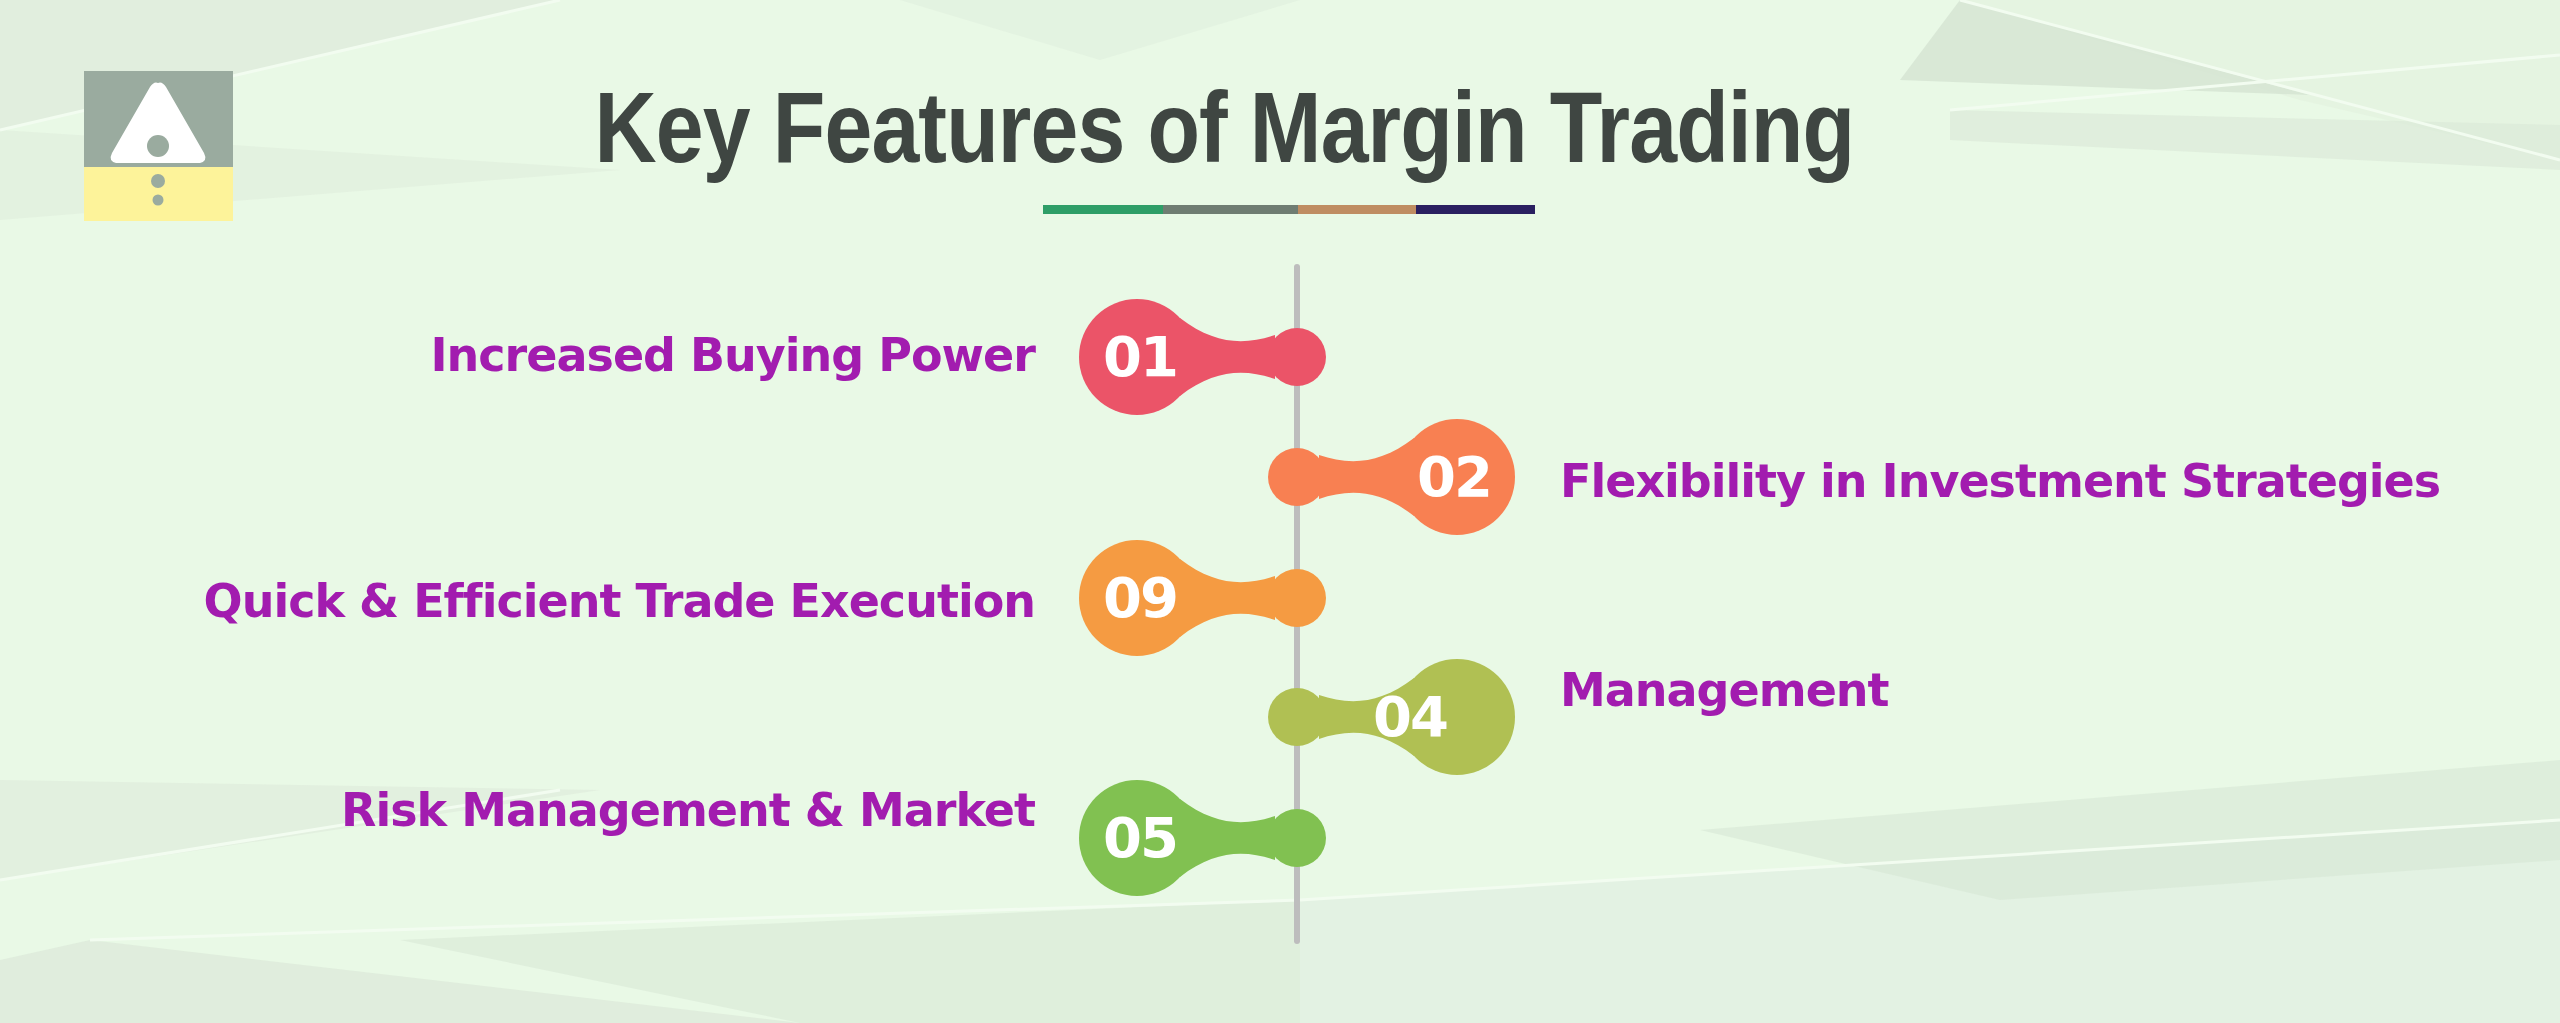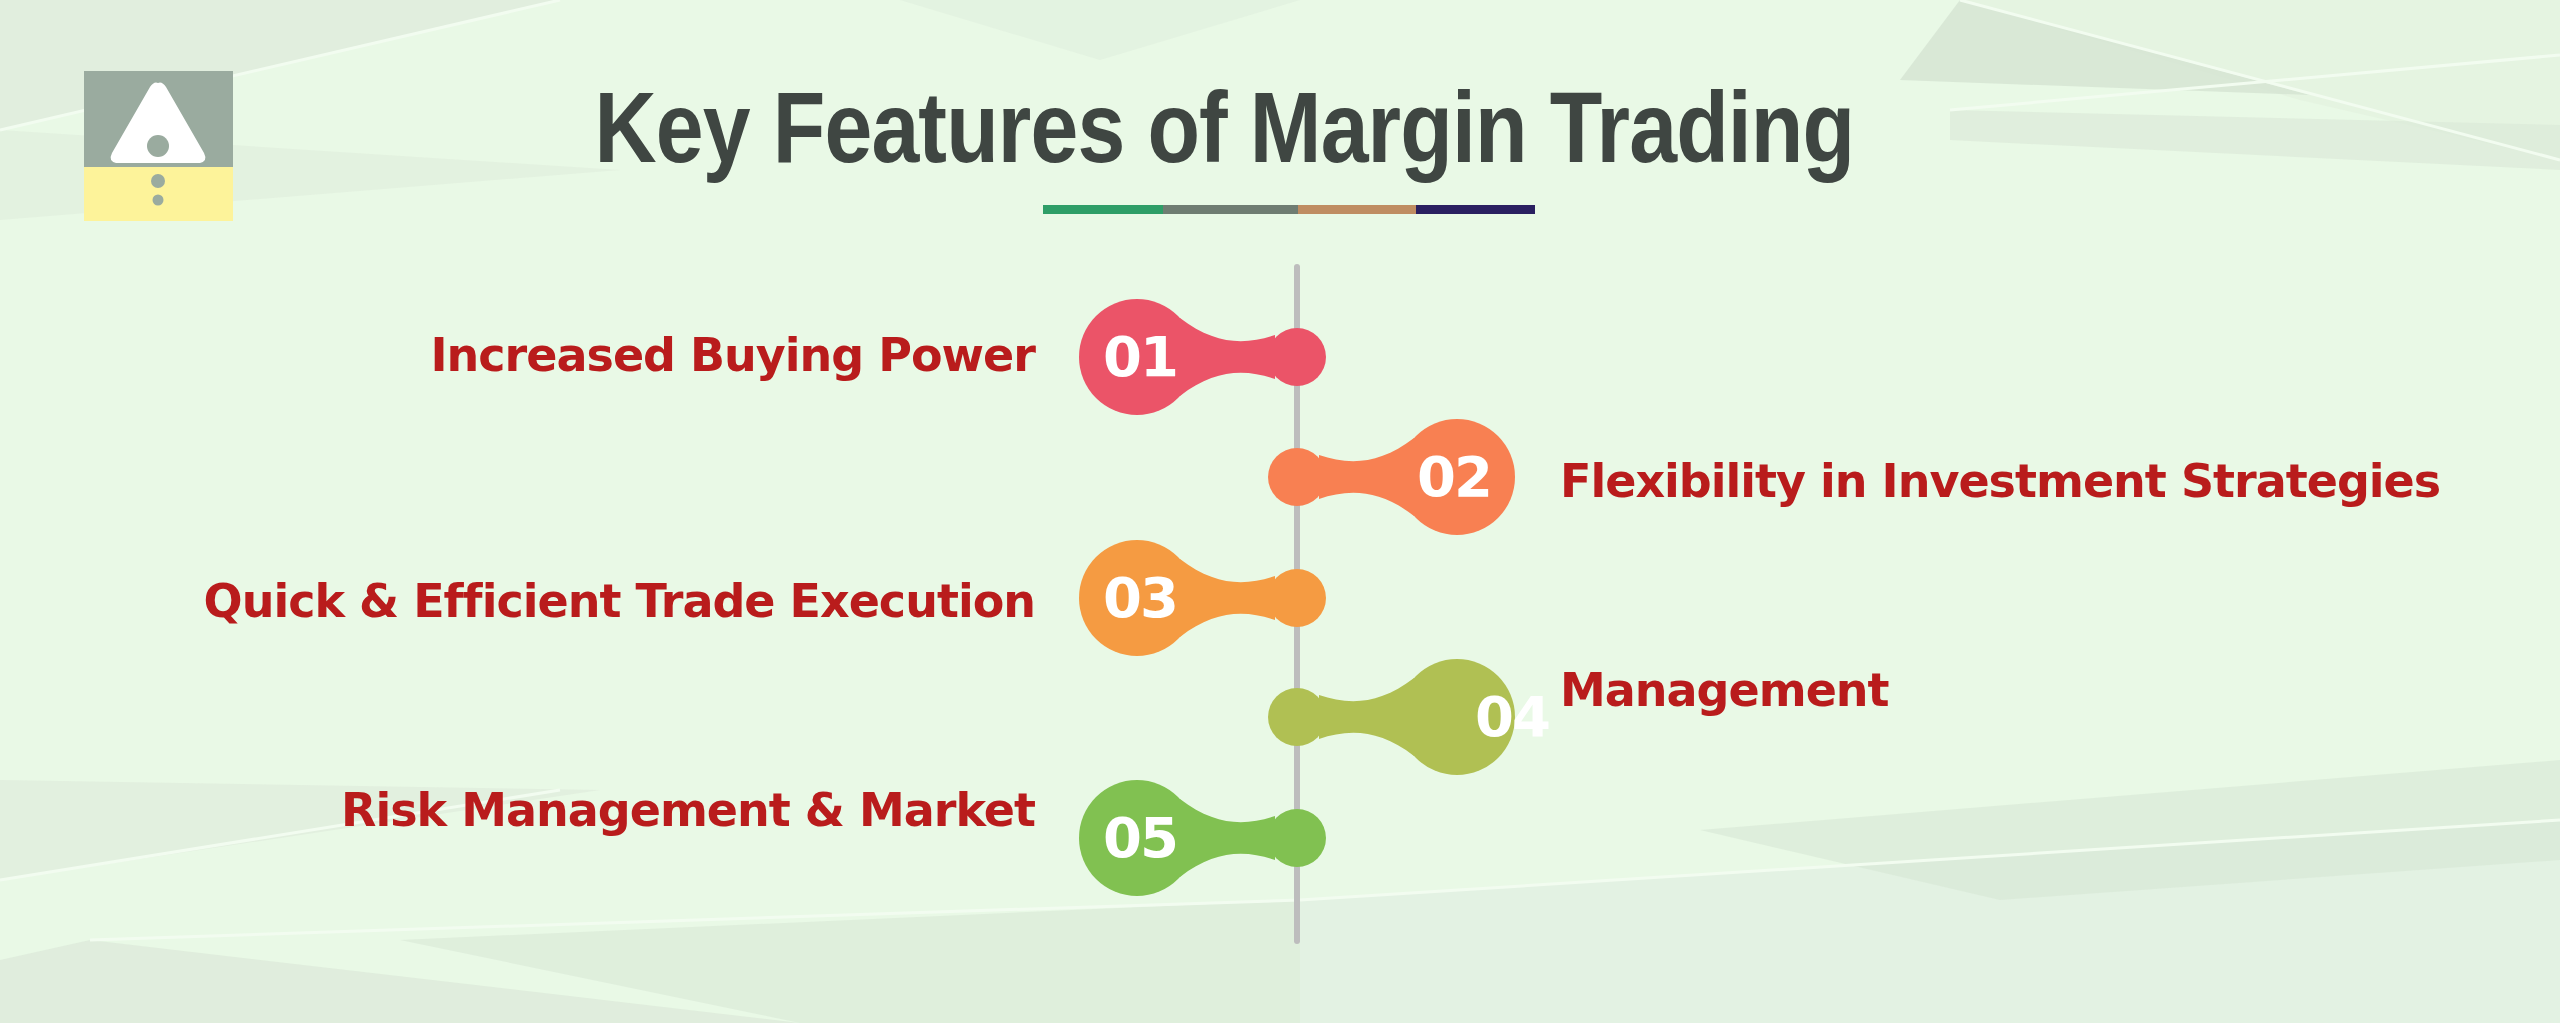--- a/index.html
+++ b/index.html
@@ -17,21 +17,21 @@
     position:absolute; left:0; width:2448px; top:70px; text-align:center; z-index:2;
     font-family:"Liberation Sans", sans-serif; font-weight:bold; font-size:100px;
     color:#3f4642; letter-spacing:-1px;
   }
   .title span { display:inline-block; transform:scaleX(0.86); transform-origin:center; }
   .underline { position:absolute; left:1043px; top:205px; height:9px; display:flex; z-index:2; }
   .underline div { height:9px; }
   .timeline { position:absolute; left:0; top:0; z-index:1; }
   .label {
     position:absolute; z-index:2; font-family:"DejaVu Sans", sans-serif; font-weight:bold;
-    font-size:46px; line-height:62px; color:#b91c1c; letter-spacing:-1px;
+    font-size:46px; line-height:62px; color:#a21caf; letter-spacing:-1px;
   }
   .label.left { text-align:right; right:1525px; }
   .label.right { text-align:left; left:1560px; }
   .num {
     position:absolute; z-index:3; width:116px; height:60px; margin-left:-58px; margin-top:-30px;
     text-align:center; font-family:"DejaVu Sans", sans-serif; font-weight:bold; font-size:56px;
     line-height:60px; color:#ffffff; letter-spacing:-2px;
   }
 </style>
 </head>
@@ -108,22 +108,22 @@
 
   <g fill="#81c151">
     <circle cx="1137" cy="838" r="58"></circle>
     <circle cx="1297" cy="838" r="29"></circle>
     <path d="M1180,799 C1215,826 1245,826 1275,816 L1275,860 C1245,850 1215,850 1180,877 Z"></path>
   </g>
 </svg>
 
 <div class="num" style="left:1140px;top:357px">01</div>
 <div class="num" style="left:1454px;top:477px">02</div>
-<div class="num" style="left:1140px;top:598px">03</div>
-<div class="num" style="left:1512px;top:717px">04</div>
+<div class="num" style="left:1140px;top:598px">09</div>
+<div class="num" style="left:1410px;top:717px">04</div>
 <div class="num" style="left:1140px;top:838px">05</div>
 
 <div class="label left" style="top:324px">Increased Buying Power</div>
 <div class="label right" style="top:450px">Flexibility in Investment Strategies</div>
 <div class="label left" style="top:570px">Quick &amp; Efficient Trade Execution</div>
 <div class="label right" style="top:659px">
   <div>Management</div>
 </div>
 <div class="label left" style="top:779px">
   <div>Risk Management &amp; Market</div>

